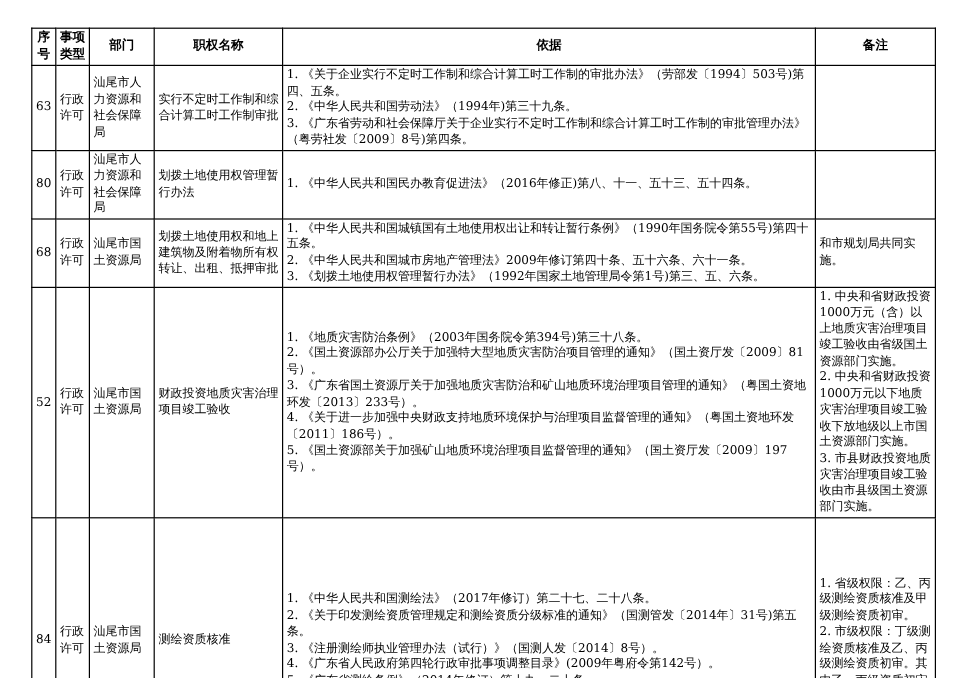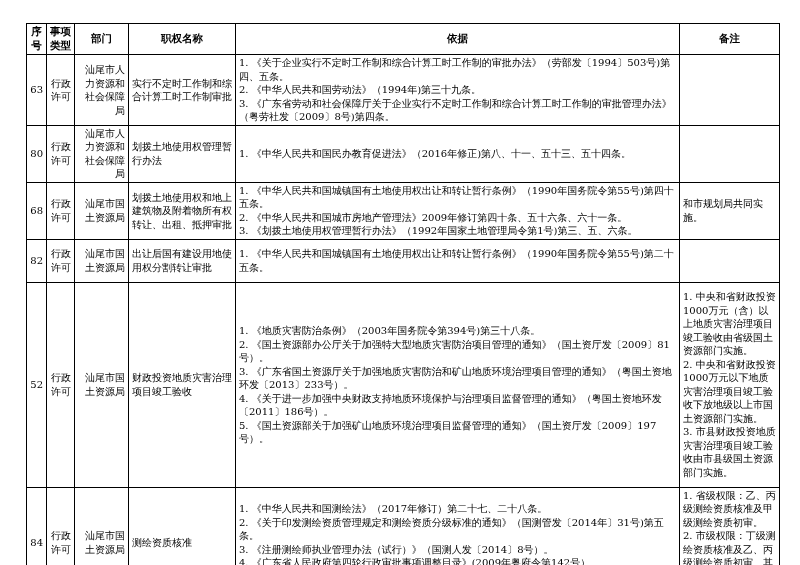--- a/index.html
+++ b/index.html
@@ -17,21 +17,21 @@
     border:1px solid #000;
     padding:1px 3px;
     vertical-align:middle;
     word-break:break-all;
     overflow:hidden;
   }
   table.perm th {
     font-weight:bold; text-align:center;
     font-size:10.5px; padding:1px 1px;
   }
-  td.c { text-align:right; }
+  td.c { text-align:left; }
   td.l { text-align:left; }
   .pre { white-space:pre-line; }
   thead tr { height:25px;font-family:Liberation Serif, serif; }
   tbody tr:nth-child(1) { height:64px; }
   tbody tr:nth-child(2) { height:43px; }
   tbody tr:nth-child(3) { height:46px; }
   tbody tr:nth-child(4) { height:43px; }
   tbody tr:nth-child(5) { height:205px; }
   tbody tr:nth-child(6) { height:88px; }
 </style>
@@ -81,28 +81,20 @@
         <td class="c">68</td>
         <td class="c">行政许可</td>
         <td class="c">汕尾市国土资源局</td>
         <td class="l">划拨土地使用权和地上建筑物及附着物所有权转让、出租、抵押审批</td>
         <td class="l pre">1. 《中华人民共和国城镇国有土地使用权出让和转让暂行条例》（1990年国务院令第55号)第四十五条。
 2. 《中华人民共和国城市房地产管理法》2009年修订第四十条、五十六条、六十一条。
 3. 《划拨土地使用权管理暂行办法》（1992年国家土地管理局令第1号)第三、五、六条。</td>
         <td class="l pre">和市规划局共同实施。</td>
       </tr>
       <tr>
-        <td class="c">82</td>
-        <td class="c">行政许可</td>
-        <td class="c">汕尾市国土资源局</td>
-        <td class="l">出让后国有建设用地使用权分割转让审批</td>
-        <td class="l pre">1. 《中华人民共和国城镇国有土地使用权出让和转让暂行条例》（1990年国务院令第55号)第二十五条。</td>
-        <td class="l pre"></td>
-      </tr>
-      <tr>
         <td class="c">52</td>
         <td class="c">行政许可</td>
         <td class="c">汕尾市国土资源局</td>
         <td class="l">财政投资地质灾害治理项目竣工验收</td>
         <td class="l pre">1. 《地质灾害防治条例》（2003年国务院令第394号)第三十八条。
 2. 《国土资源部办公厅关于加强特大型地质灾害防治项目管理的通知》（国土资厅发〔2009〕81号）。
 3. 《广东省国土资源厅关于加强地质灾害防治和矿山地质环境治理项目管理的通知》（粤国土资地环发〔2013〕233号）。
 4. 《关于进一步加强中央财政支持地质环境保护与治理项目监督管理的通知》（粤国土资地环发〔2011〕186号）。
 5. 《国土资源部关于加强矿山地质环境治理项目监督管理的通知》（国土资厅发〔2009〕197号）。</td>
         <td class="l pre">1. 中央和省财政投资1000万元（含）以上地质灾害治理项目竣工验收由省级国土资源部门实施。

